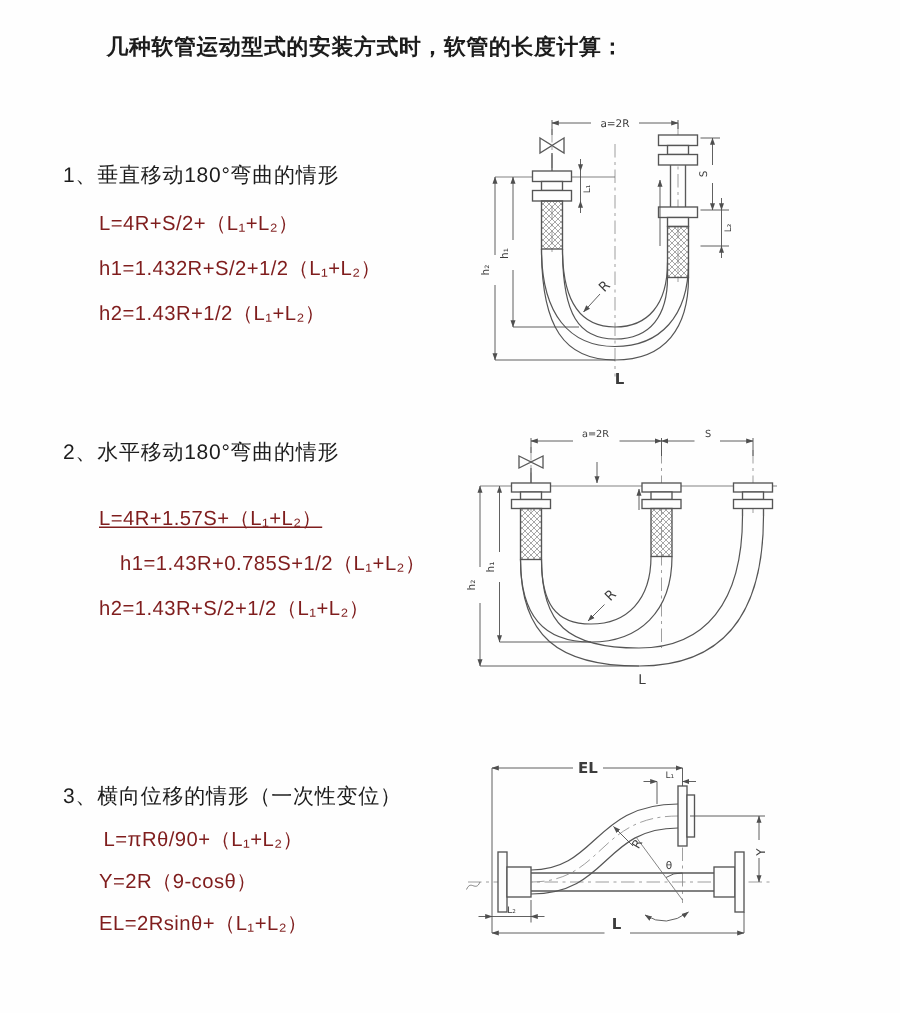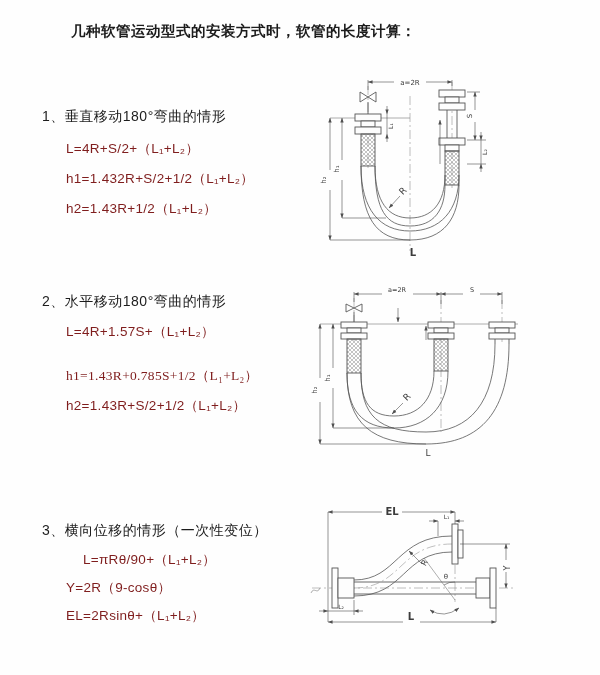--- a/index.html
+++ b/index.html
@@ -25,26 +25,26 @@
 <body>
 
 <div class="abs doc-title">几种软管运动型式的安装方式时，软管的长度计算：</div>
 
 <div class="abs sec-heading" style="left:42px;top:108px;">1、垂直移动180°弯曲的情形</div>
 <div class="abs formula" style="left:66px;top:140px;">L=4R+S/2+（L₁+L₂）</div>
 <div class="abs formula" style="left:66px;top:170px;">h1=1.432R+S/2+1/2（L₁+L₂）</div>
 <div class="abs formula" style="left:66px;top:200px;">h2=1.43R+1/2（L₁+L₂）</div>
 
 <div class="abs sec-heading" style="left:42px;top:293px;">2、水平移动180°弯曲的情形</div>
-<div class="abs formula" style="left:66px;top:323px;">L=4R+1.57S+（L₁+L₂）</div>
-<div class="abs formula" style="left:66px;top:367px;font-family:Liberation Serif, serif;">h1=1.43R+0.785S+1/2（L₁+L₂）</div>
+<div class="abs formula" style="left:66px;top:337px;text-decoration:underline;">L=4R+1.57S+（L₁+L₂）</div>
+<div class="abs formula" style="left:80px;top:367px;">h1=1.43R+0.785S+1/2（L₁+L₂）</div>
 <div class="abs formula" style="left:66px;top:397px;">h2=1.43R+S/2+1/2（L₁+L₂）</div>
 
 <div class="abs sec-heading" style="left:42px;top:522px;">3、横向位移的情形（一次性变位）</div>
-<div class="abs formula" style="left:83px;top:551px;text-align:right;">L=πRθ/90+（L₁+L₂）</div>
+<div class="abs formula" style="left:69px;top:551px;text-align:right;">L=πRθ/90+（L₁+L₂）</div>
 <div class="abs formula" style="left:66px;top:579px;">Y=2R（9-cosθ）</div>
 <div class="abs formula" style="left:66px;top:607px;text-align:center;">EL=2Rsinθ+（L₁+L₂）</div>
 
 <svg class="abs" style="left:310px;top:68px;" width="230" height="192" viewBox="0 0 230 192">
   <defs>
     <marker id="ar1" viewBox="0 0 10 10" refX="9.5" refY="5" markerWidth="8" markerHeight="8" orient="auto-start-reverse">
       <path d="M0,1.5 L10,5 L0,8.5 z" fill="#4f4f4f"></path>
     </marker>
     <pattern id="hat1" width="4" height="4" patternUnits="userSpaceOnUse">
       <path d="M0,0 L4,4 M0,4 L4,0" stroke="#8a8a8a" stroke-width="0.5"></path>

